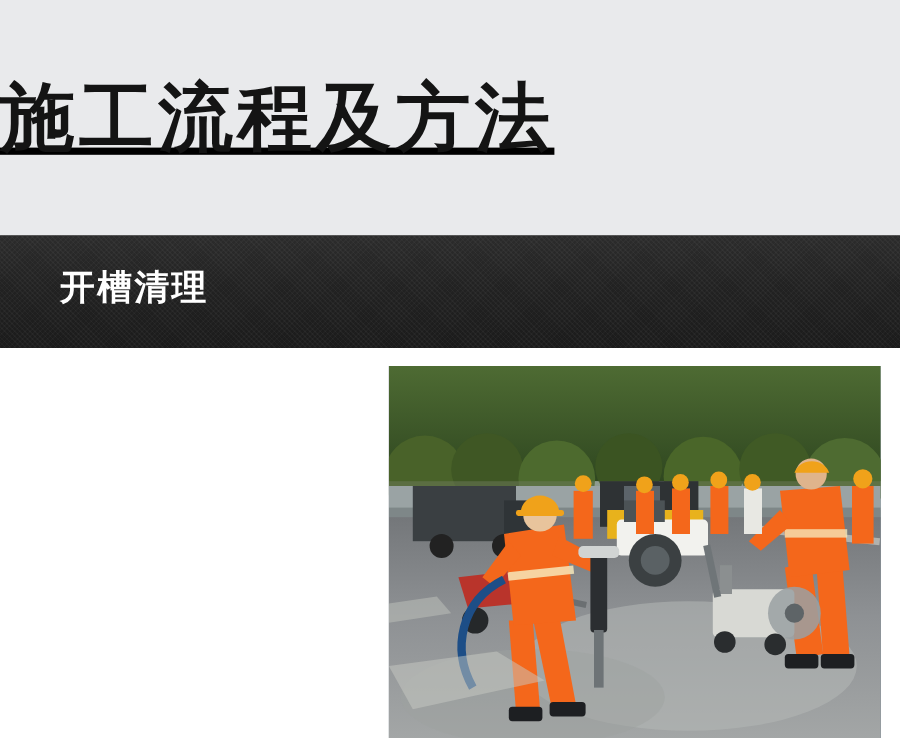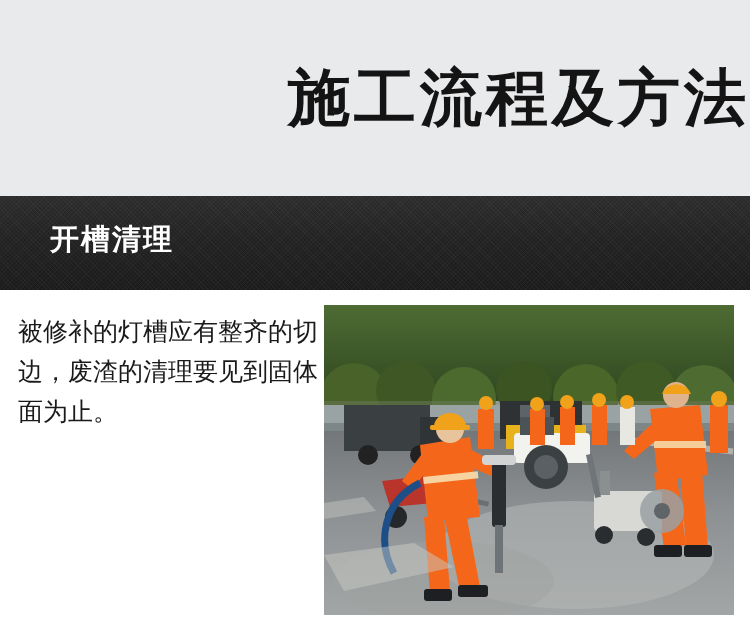--- a/index.html
+++ b/index.html
@@ -23,21 +23,22 @@
   
   .header-band {
     position: absolute;
     left: 0;
     top: 0;
     width: 750px;
     height: 196px;
     background: #e9eaec;
     display: flex;
     align-items: center;
-    justify-content: flex-end;
+    justify-content: flex-start;
+    text-decoration: underline;
   }
   .header-title {
     font-family: "DejaVu Sans", "Liberation Sans", sans-serif;
     font-size: 62px;
     font-weight: 700;
     color: #141414;
     letter-spacing: 4px;
     line-height: 1;
     white-space: nowrap;
   }
@@ -121,21 +122,20 @@
   <div class="section-bar">
     <div class="section-bar-inner">
 
       <span class="section-title">开槽清理</span>
     </div>
   </div>
 
   <div class="content">
 
     <div class="text-col">
-      <p class="para">被修补的灯槽应有整齐的切边，废渣的清理要见到固体面为止。</p>
     </div>
 
     <div class="photo">
       <svg width="410" height="310" viewBox="0 0 410 310" xmlns="http://www.w3.org/2000/svg">
         <defs>
           <linearGradient id="skyG" x1="0" y1="0" x2="0" y2="1">
             <stop offset="0%" stop-color="#cdd8dd"></stop>
             <stop offset="100%" stop-color="#a9b7bf"></stop>
           </linearGradient>
           <linearGradient id="roadG" x1="0" y1="0" x2="0" y2="1">

